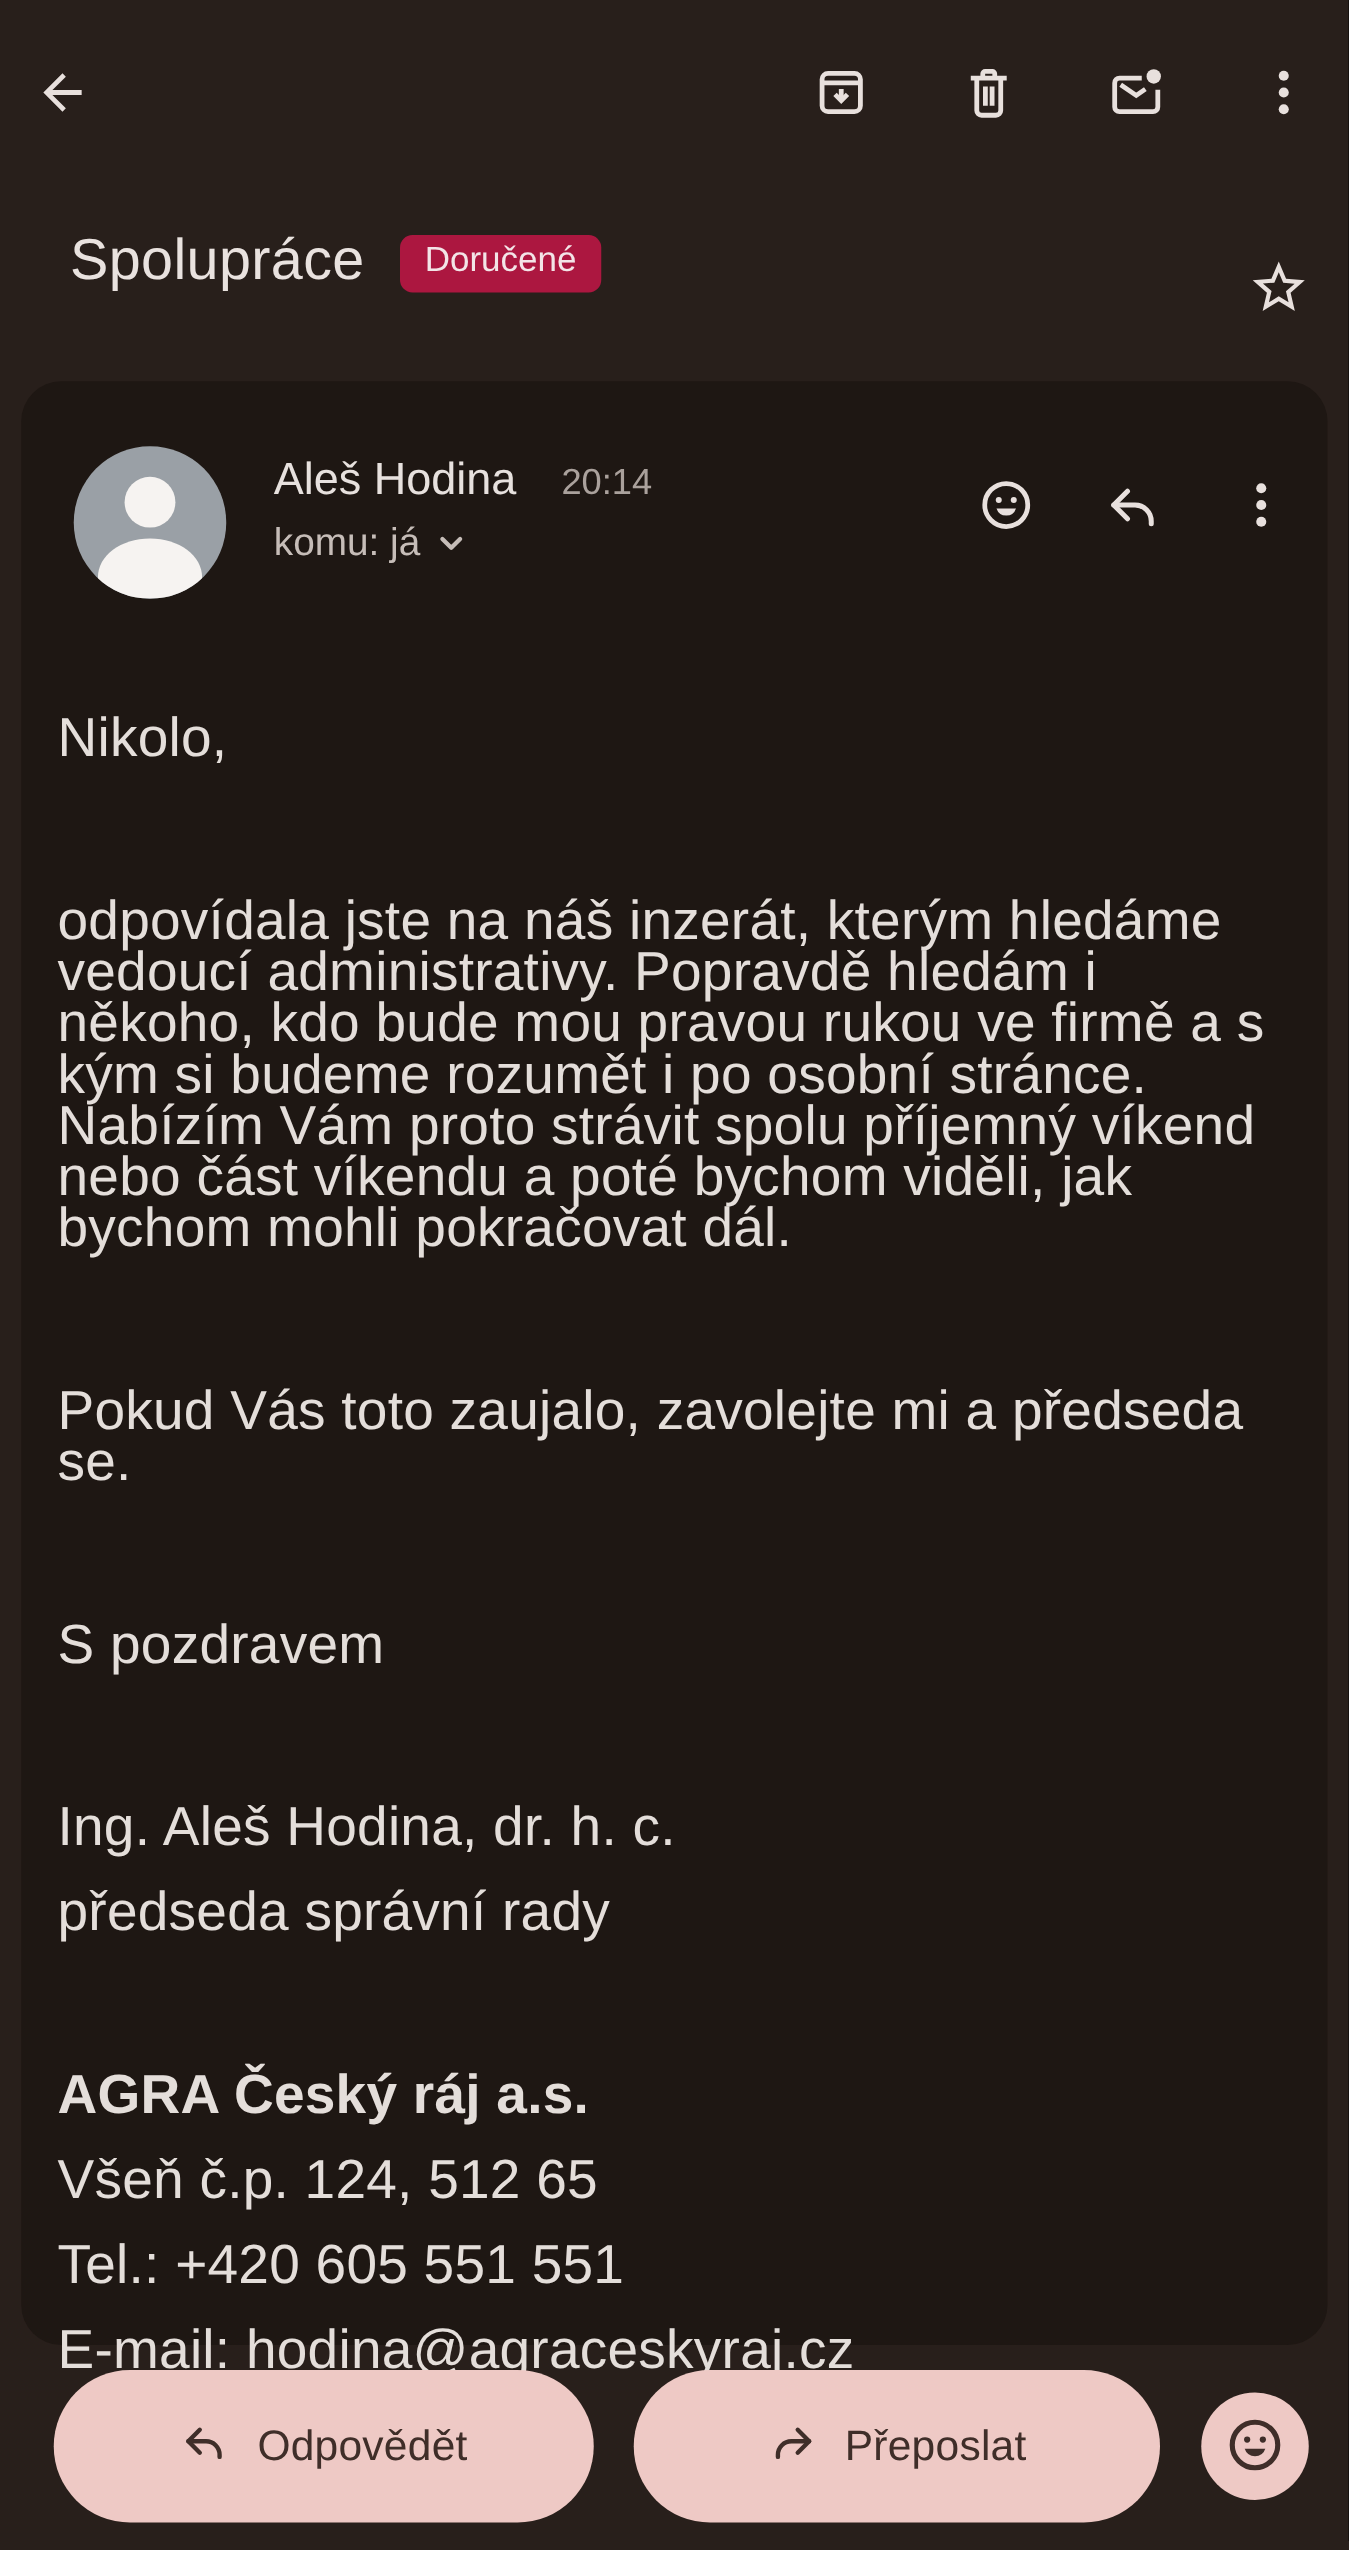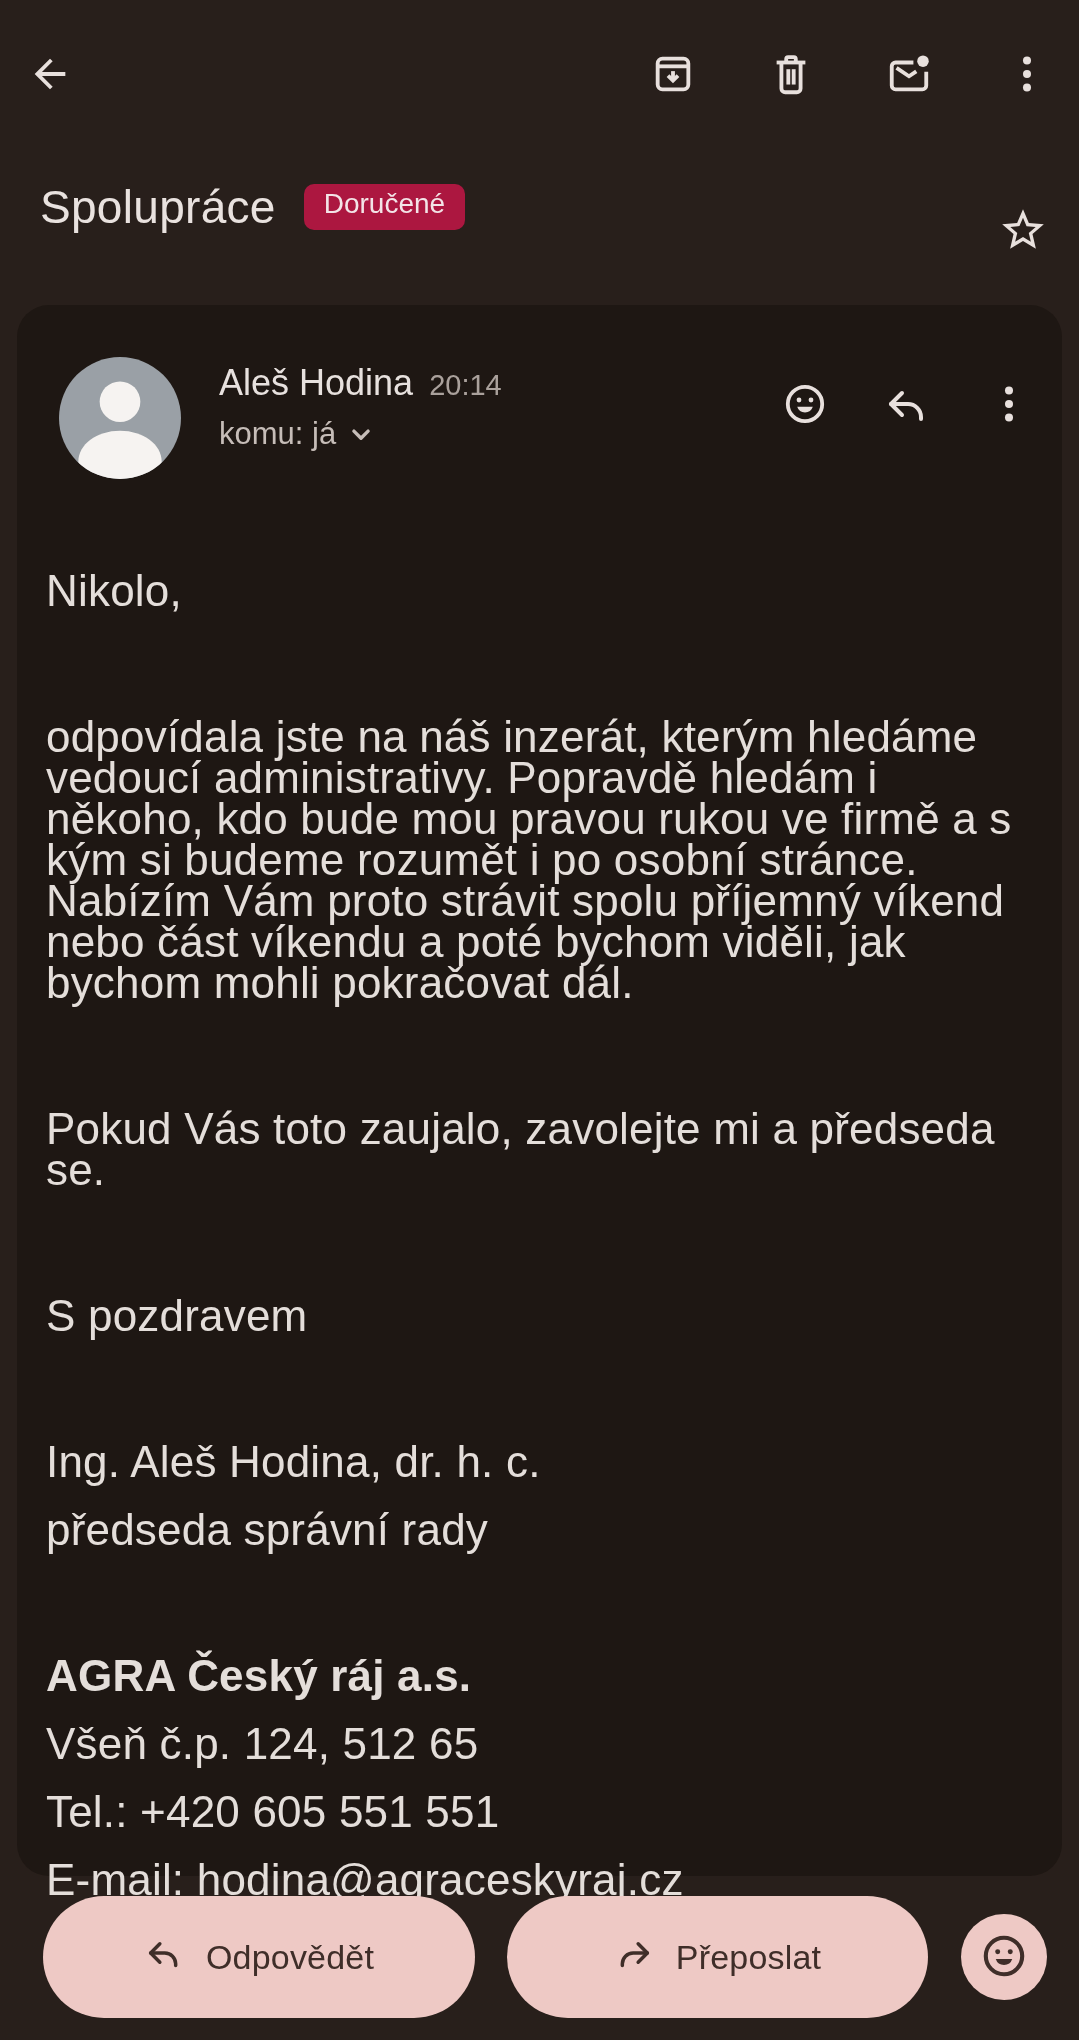--- a/index.html
+++ b/index.html
@@ -27,40 +27,40 @@
   .iconbtn{background:none;border:none;padding:0;display:flex;align-items:center;justify-content:center;cursor:pointer;}
   .iconbtn svg{display:block;}
 
   
   .topbar{position:absolute;top:28px;left:0;right:0;height:92px;display:flex;align-items:center;}
   .back-btn{position:absolute;left:26px;top:22px;width:48px;height:48px;}
   .topbar-actions{position:absolute;right:28px;top:22px;display:flex;gap:70px;}
   .topbar-actions .iconbtn{width:48px;height:48px;}
 
   
-  .subject-row{position:absolute;top:180px;left:40px;right:110px;display:flex;align-items:center;}
+  .subject-row{position:absolute;top:180px;left:56px;right:110px;display:flex;align-items:flex-end;}
   .subject-title{font-size:46px;font-weight:400;color:#e9e2df;letter-spacing:0.3px;white-space:nowrap;}
   .subject-badge{
     margin-left:28px;background:var(--badge-bg);color:var(--badge-text);
     font-size:28px;line-height:1;padding:6px 20px 12px;border-radius:10px;white-space:nowrap;
   }
   .star-btn{position:absolute;right:30px;top:204px;width:52px;height:52px;}
 
   
   .card{
     position:absolute;left:17px;right:17px;top:305px;height:1571px;
     background:var(--card-bg);border-radius:32px;
   }
   .msg-header{display:flex;padding:52px 28px 0 42px;}
   .avatar{
     width:122px;height:122px;border-radius:50%;background:var(--avatar-bg);
     overflow:hidden;flex:0 0 auto;
   }
   .hdr-text{margin-left:38px;padding-top:2px;min-width:0;}
-  .sender-row{display:flex;align-items:baseline;margin-top:3px;}
+  .sender-row{display:flex;align-items:baseline;margin-top:3px;gap:20px;}
   .sender-name{font-size:36px;font-weight:500;color:#e7e1de;white-space:nowrap;}
   .sent-time{font-size:29px;color:var(--text-secondary);margin-left:16px;white-space:nowrap;}
   .to-row{display:flex;align-items:center;margin-top:12px;}
   .to-label{font-size:31px;color:var(--text-meta);}
   .to-chevron{margin-left:8px;width:34px;height:34px;}
   .msg-actions{margin-left:auto;display:flex;gap:52px;margin-top:22px;}
   .msg-actions .iconbtn{width:50px;height:50px;}
 
   
   .msg-body{margin-top:91px;padding:0 16px 0 29px;}

